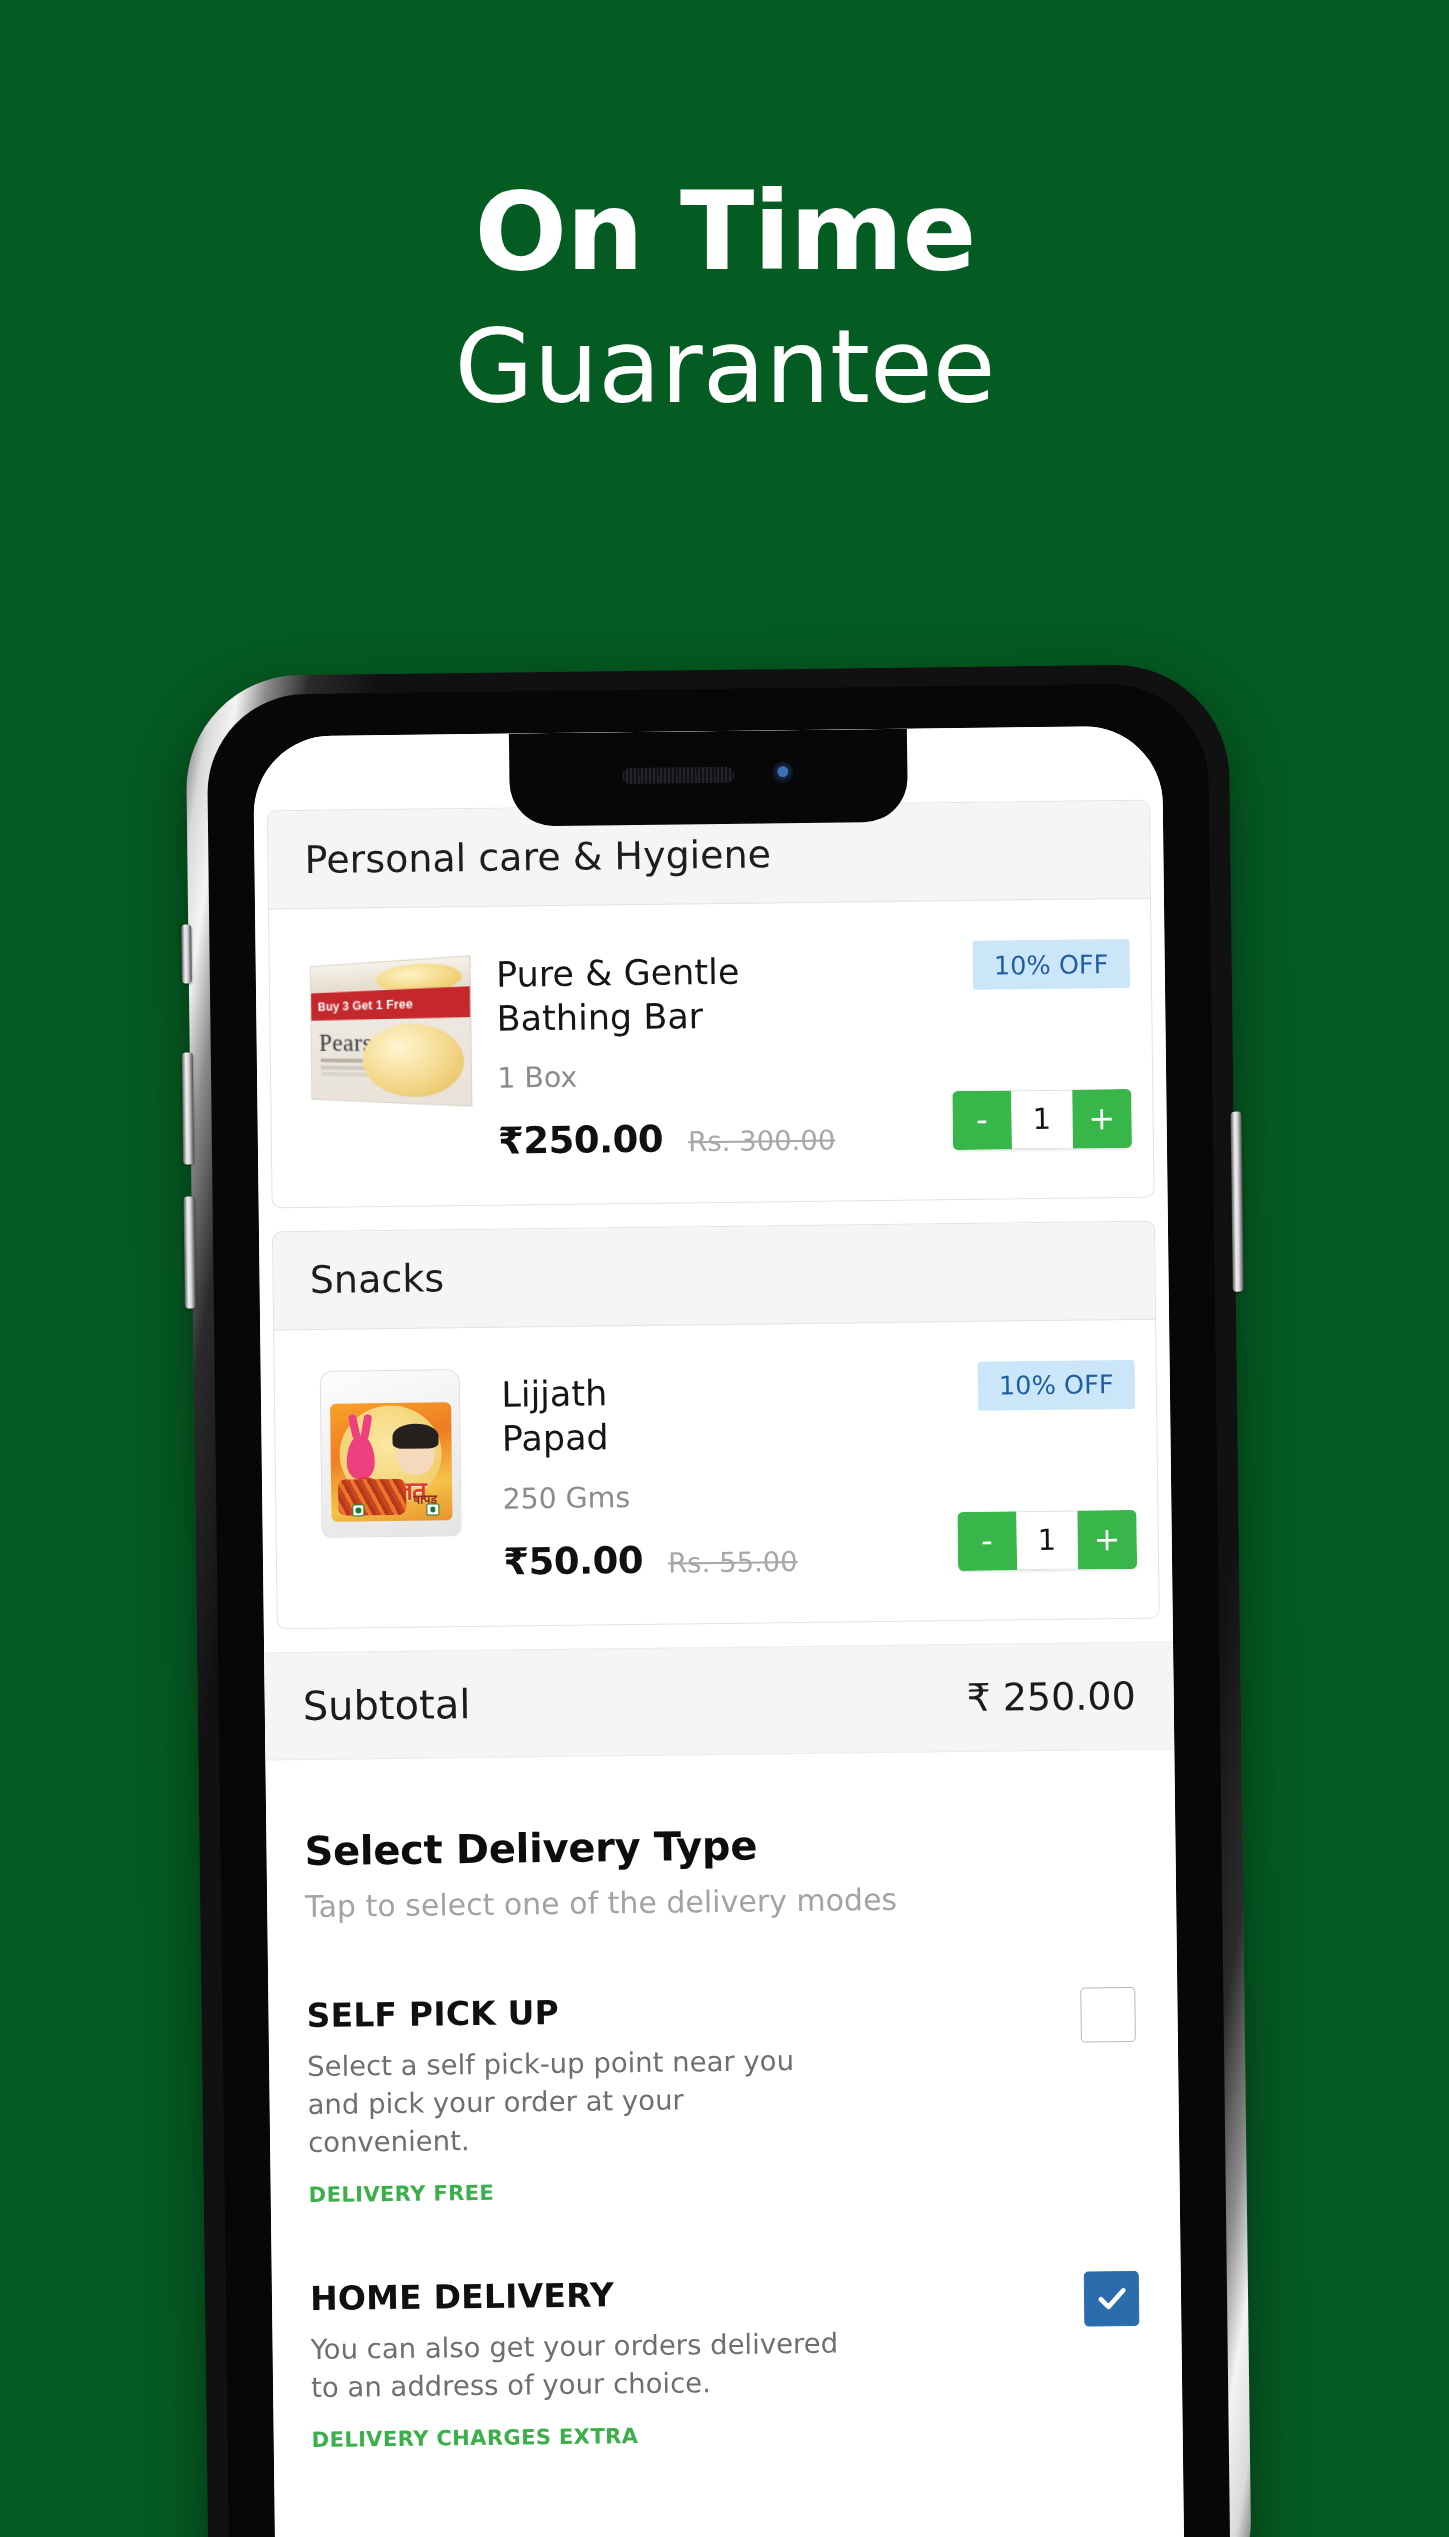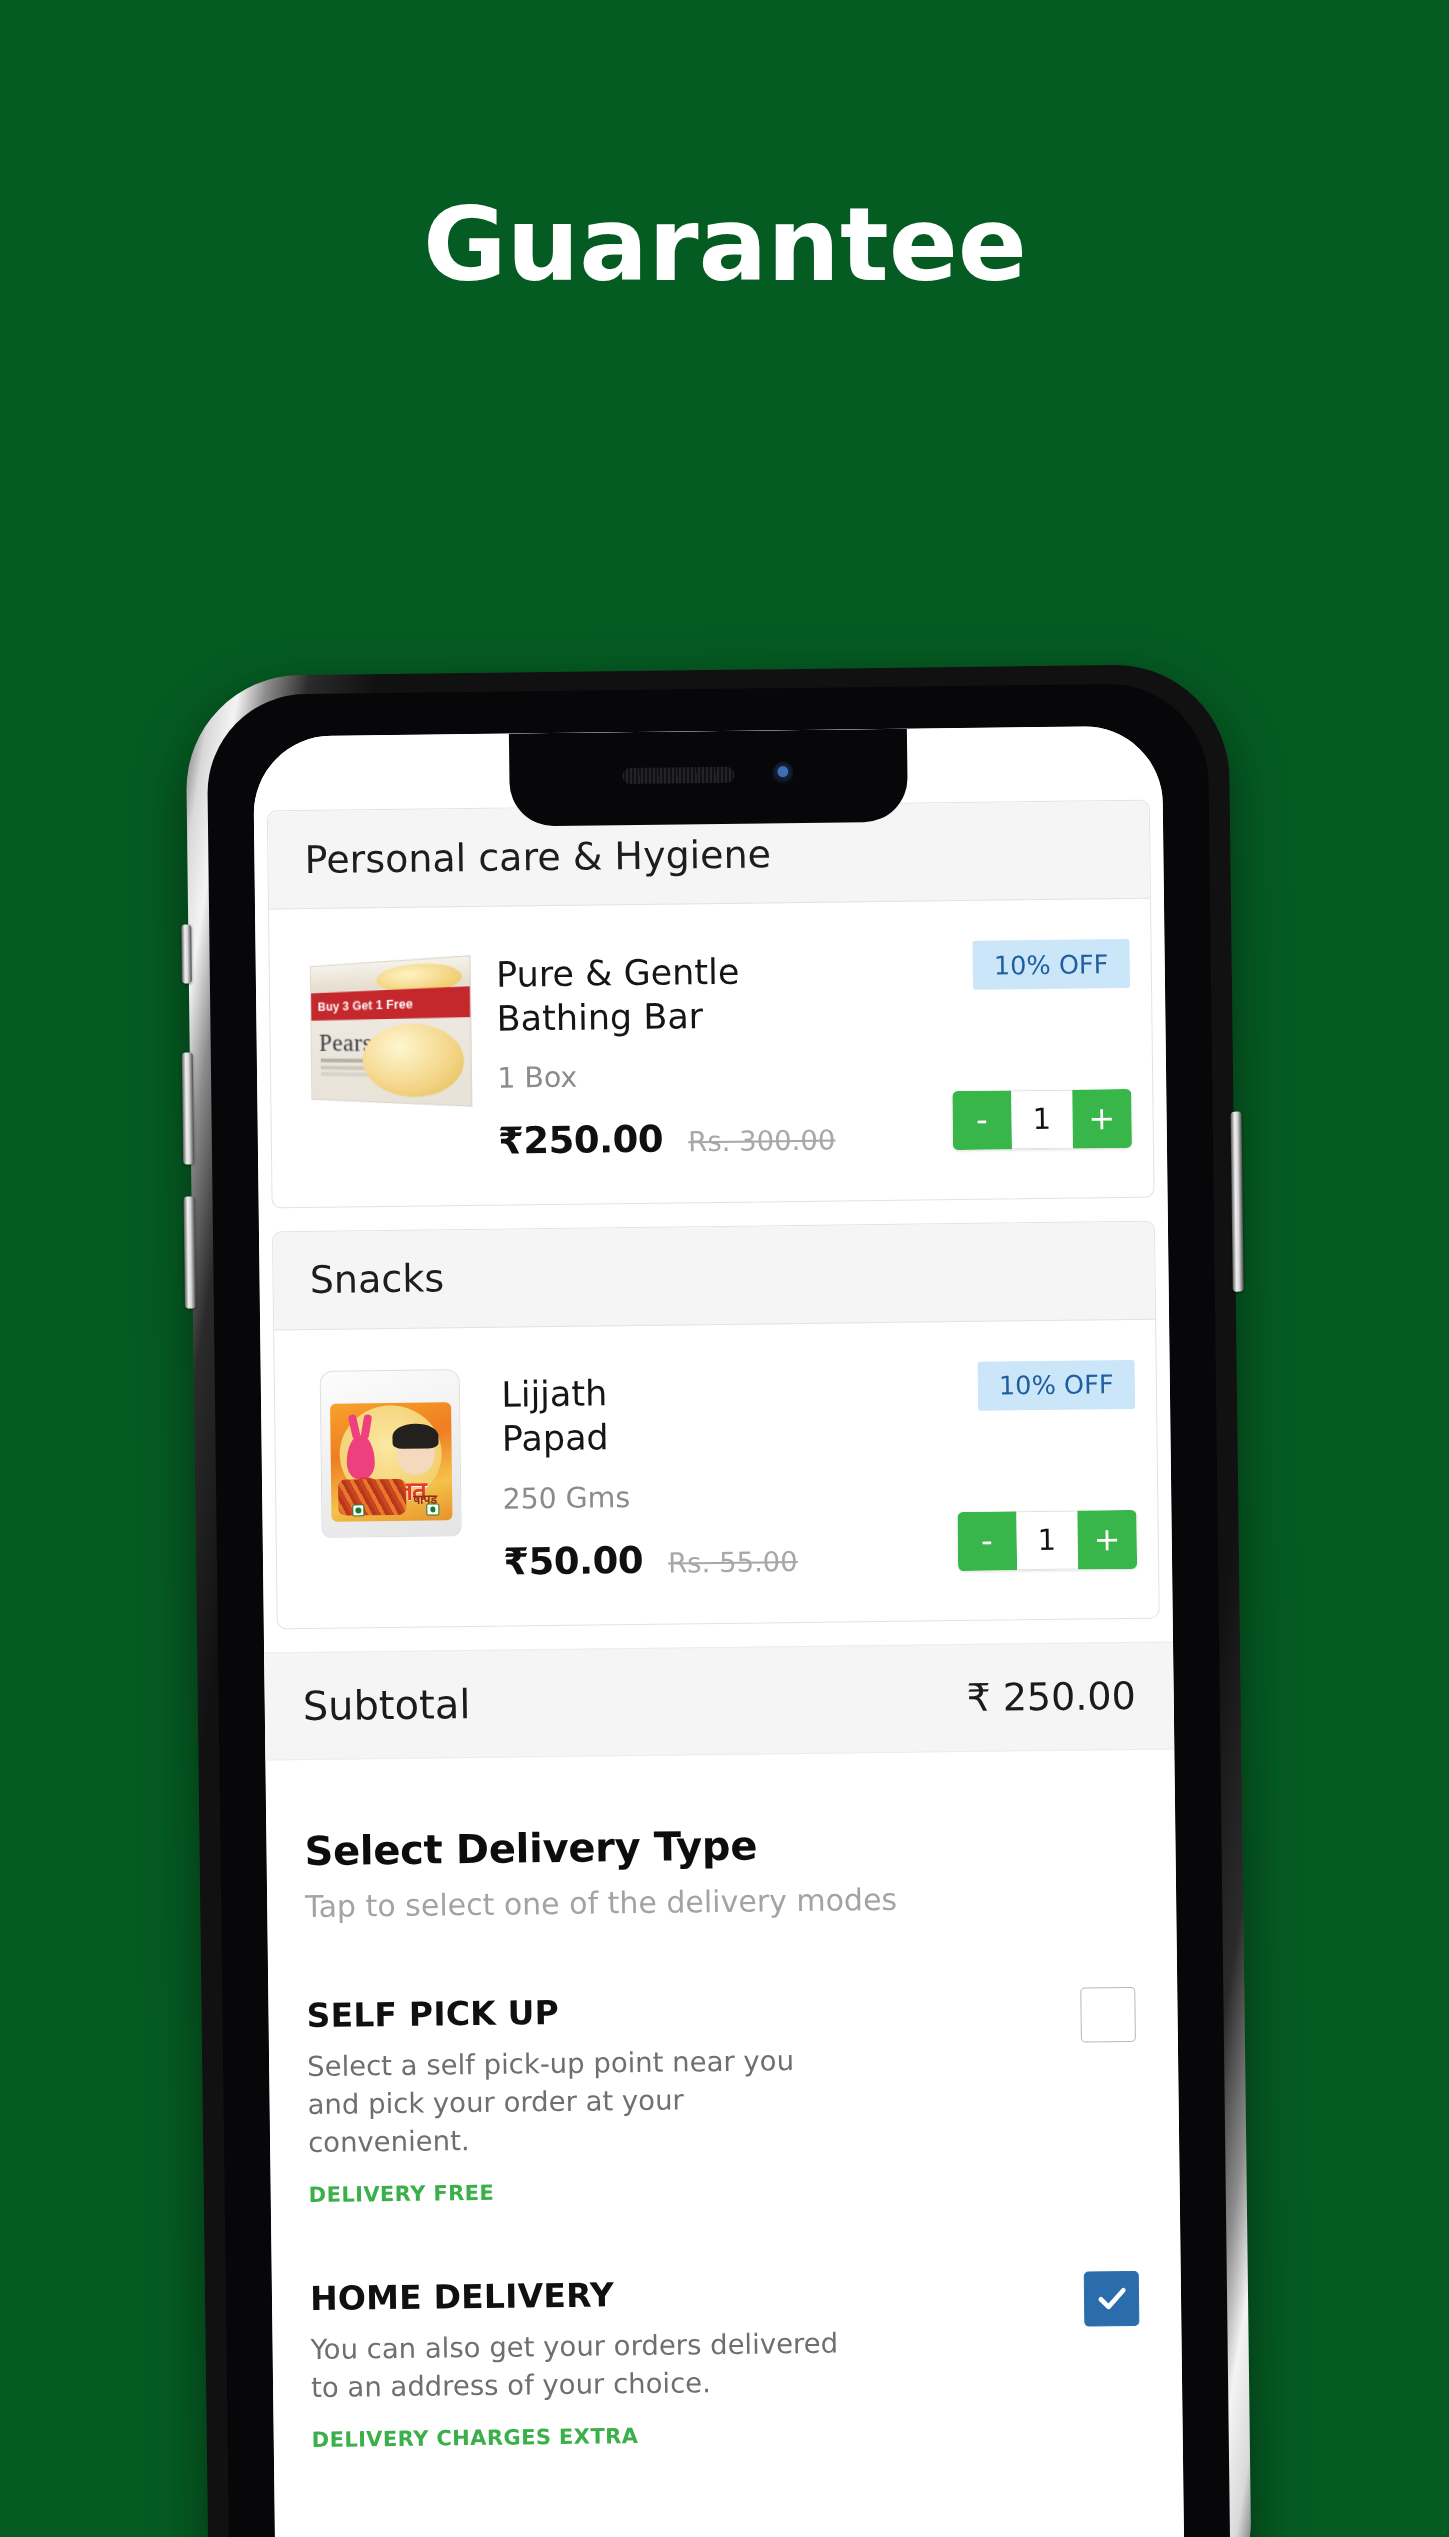--- a/index.html
+++ b/index.html
@@ -28,26 +28,26 @@
   .hero-line1 {
     font-family: "DejaVu Sans", sans-serif;
     font-weight: 700;
     font-size: 109px;
     letter-spacing: -0.9px;
     line-height: 1.05;
     display: block;
   }
   .hero-line2 {
     font-family: "DejaVu Sans", sans-serif;
-    font-weight: 700;
+    font-weight: 400;
     font-size: 102px;
     letter-spacing: 0px;
     line-height: 1.18;
     display: block;
-    margin-top: 10px;
+    margin-top: 18px;
   }
 
   
   .device {
     position: absolute;
     left: 197px;
     top: 670px;
     width: 1043px;
     height: 1944px;
     transform: rotate(-0.7deg);
@@ -451,20 +451,21 @@
     display: flex;
     align-items: center;
     justify-content: center;
   }
   .checkbox.checked svg { width: 36px; height: 36px; }
 </style>
 </head>
 <body>
 
 <div class="hero">
+  <span class="hero-line1">On Time</span>
   <span class="hero-line2">Guarantee</span>
 </div>
 
 <div class="device">
   <div class="device-frame"></div>
 
   <div class="btn-side btn-silent"></div>
   <div class="btn-side btn-volup"></div>
   <div class="btn-side btn-voldown"></div>
   <div class="btn-side btn-power"></div>

